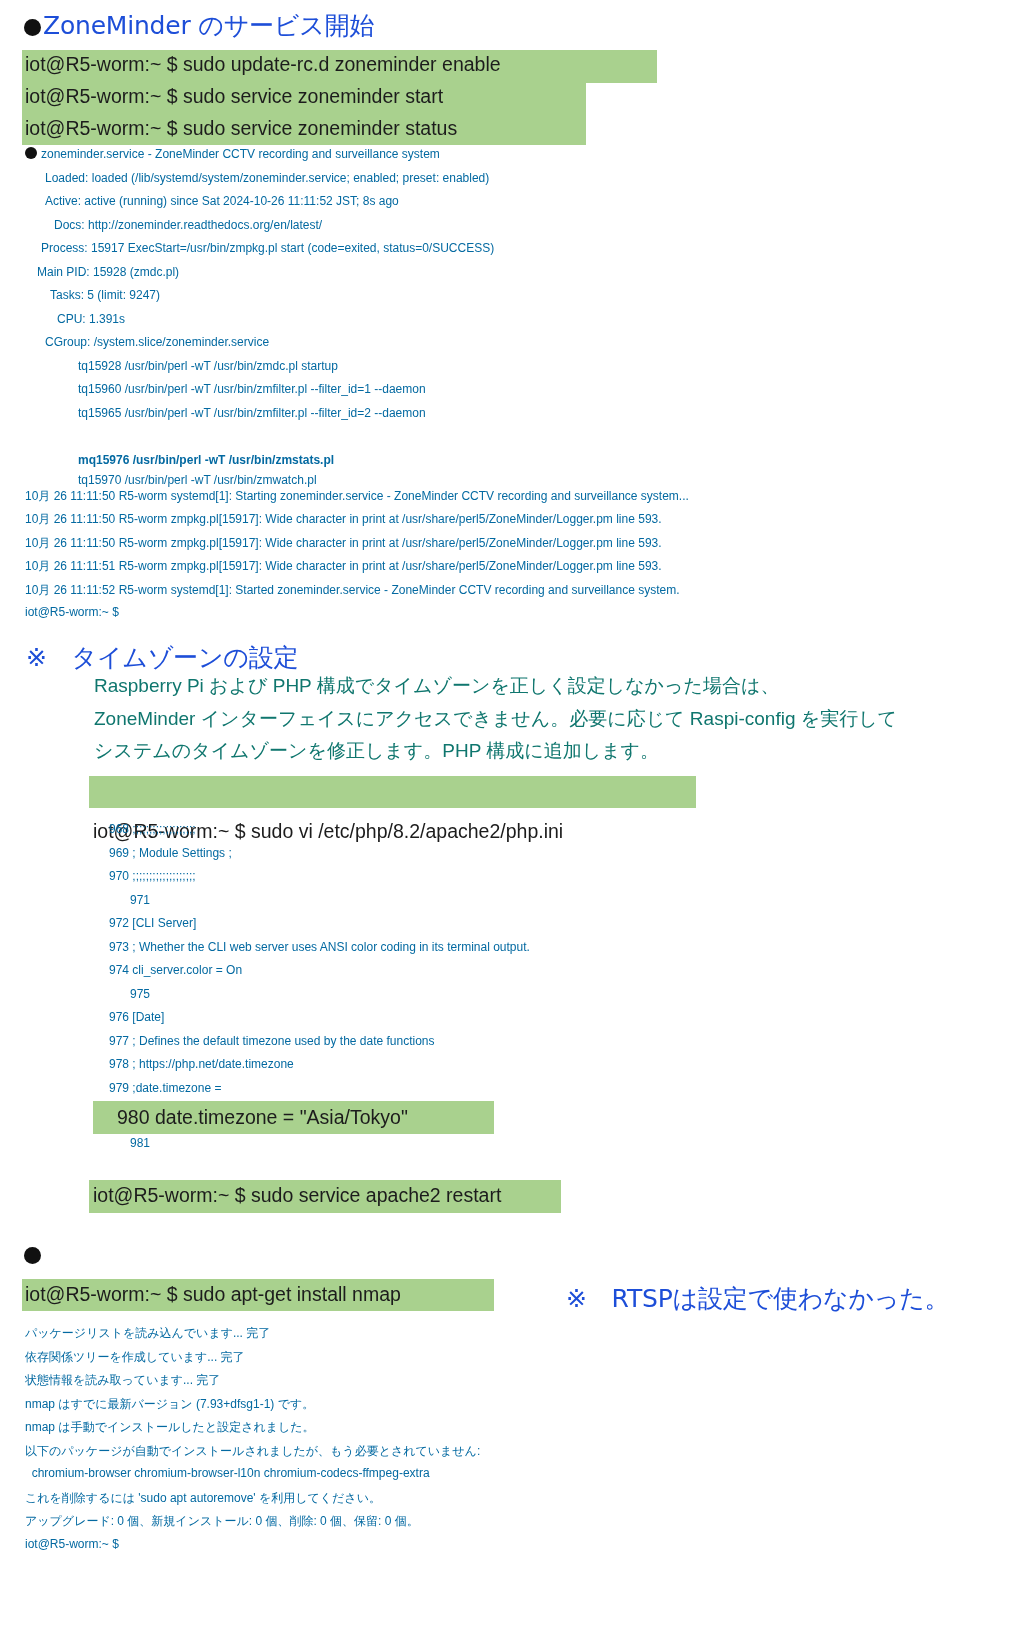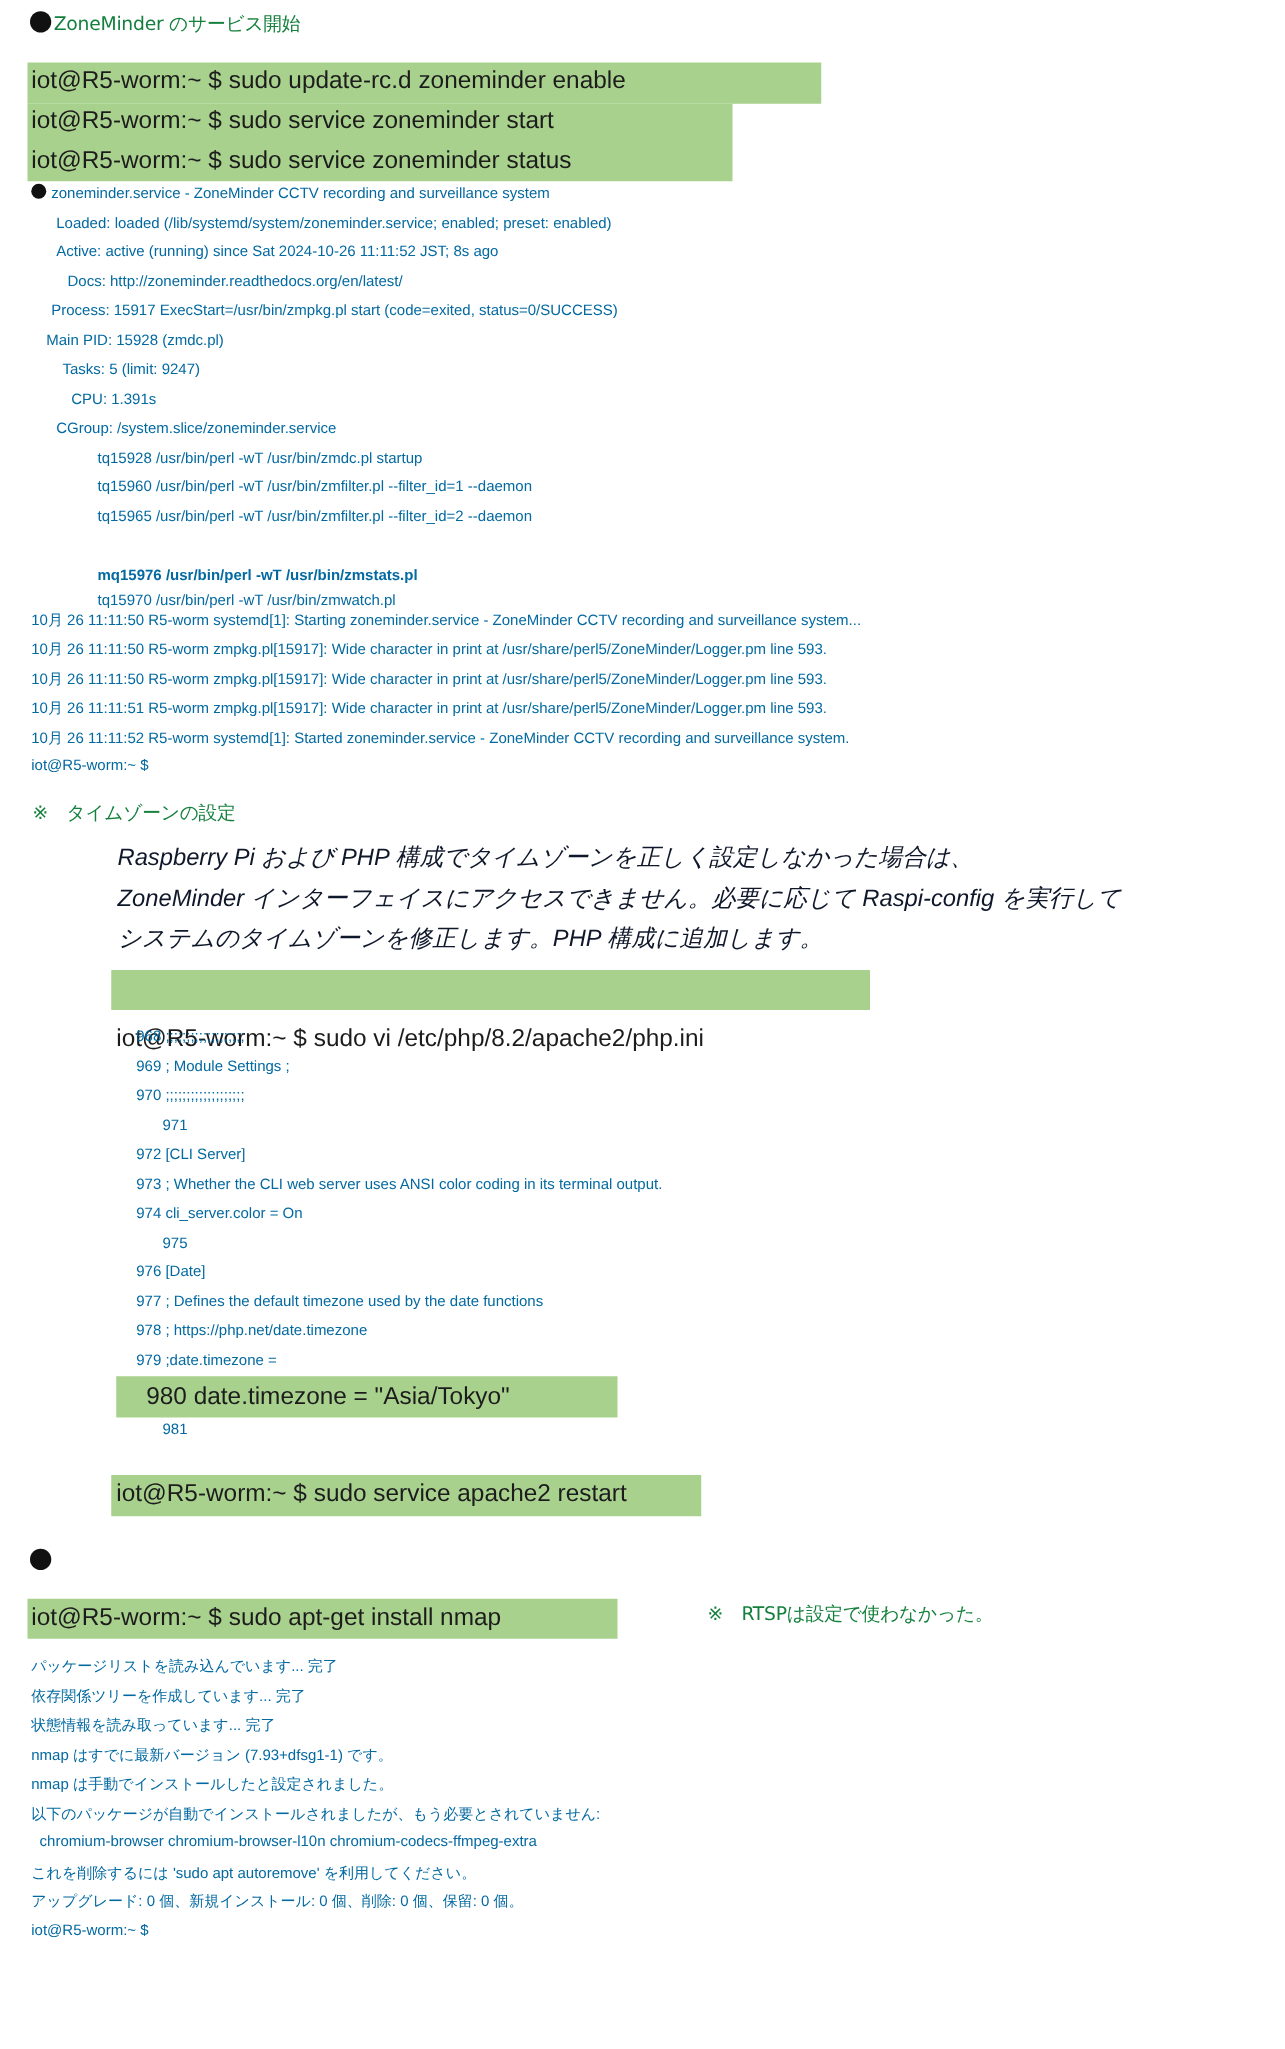--- a/index.html
+++ b/index.html
@@ -2,24 +2,24 @@
 <html><head>
   <meta charset="utf-8">
   <style>
     html, body { margin: 0; padding: 0; background: #ffffff; }
     body {
       width: 1028px; height: 1639px; position: relative; overflow: hidden;
       font-family: "DejaVu Sans", "Liberation Sans", sans-serif; color: #222;
     }
     .abs { position: absolute; white-space: nowrap; }
     .hl { position: absolute; background: #a9d18e; }
-    .h1 { font-size: 15px; color: #15803d; letter-spacing: -0.2px; }
+    .h1 { font-size: 25px; color: #1d4ed8; letter-spacing: -0.2px; }
     .cmd { font-size: 19.5px; color: #1c1c1c; font-family: "Liberation Sans", sans-serif; }
     .out { font-size: 12px; color: #0369a1; font-family: "Liberation Sans", sans-serif; }
-    .para { font-size: 19px; color: #0f172a; font-family: "Liberation Sans", sans-serif; font-style: italic; }
+    .para { font-size: 19px; color: #0f766e; font-family: "Liberation Sans", sans-serif; }
     .dot { display:inline-block; width: 12px; height: 12px; border-radius: 50%; background:#111; margin-right: 4px; vertical-align: -1px; }
     .dot-lg { width: 17px; height: 17px; margin-right: 2px; vertical-align: -2px; }
   </style>
 </head>
 <body>
 
 <div class="abs h1" style="left:24px; top:9px;">
   <span class="dot dot-lg"></span><span>ZoneMinder のサービス開始</span>
 </div>
 

